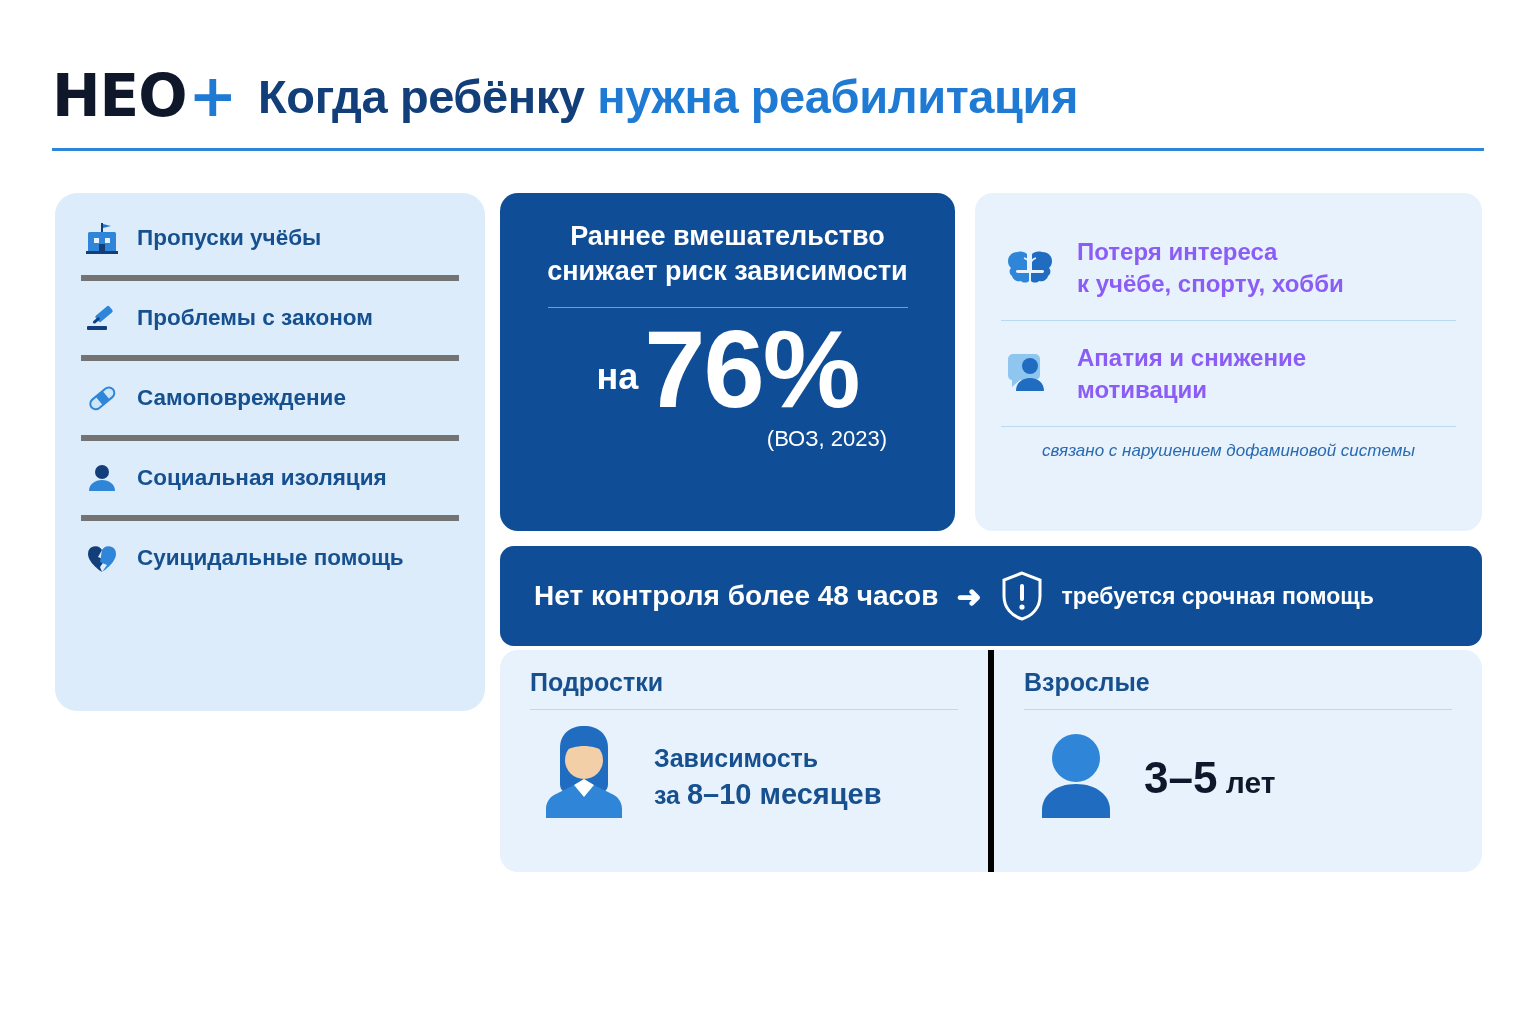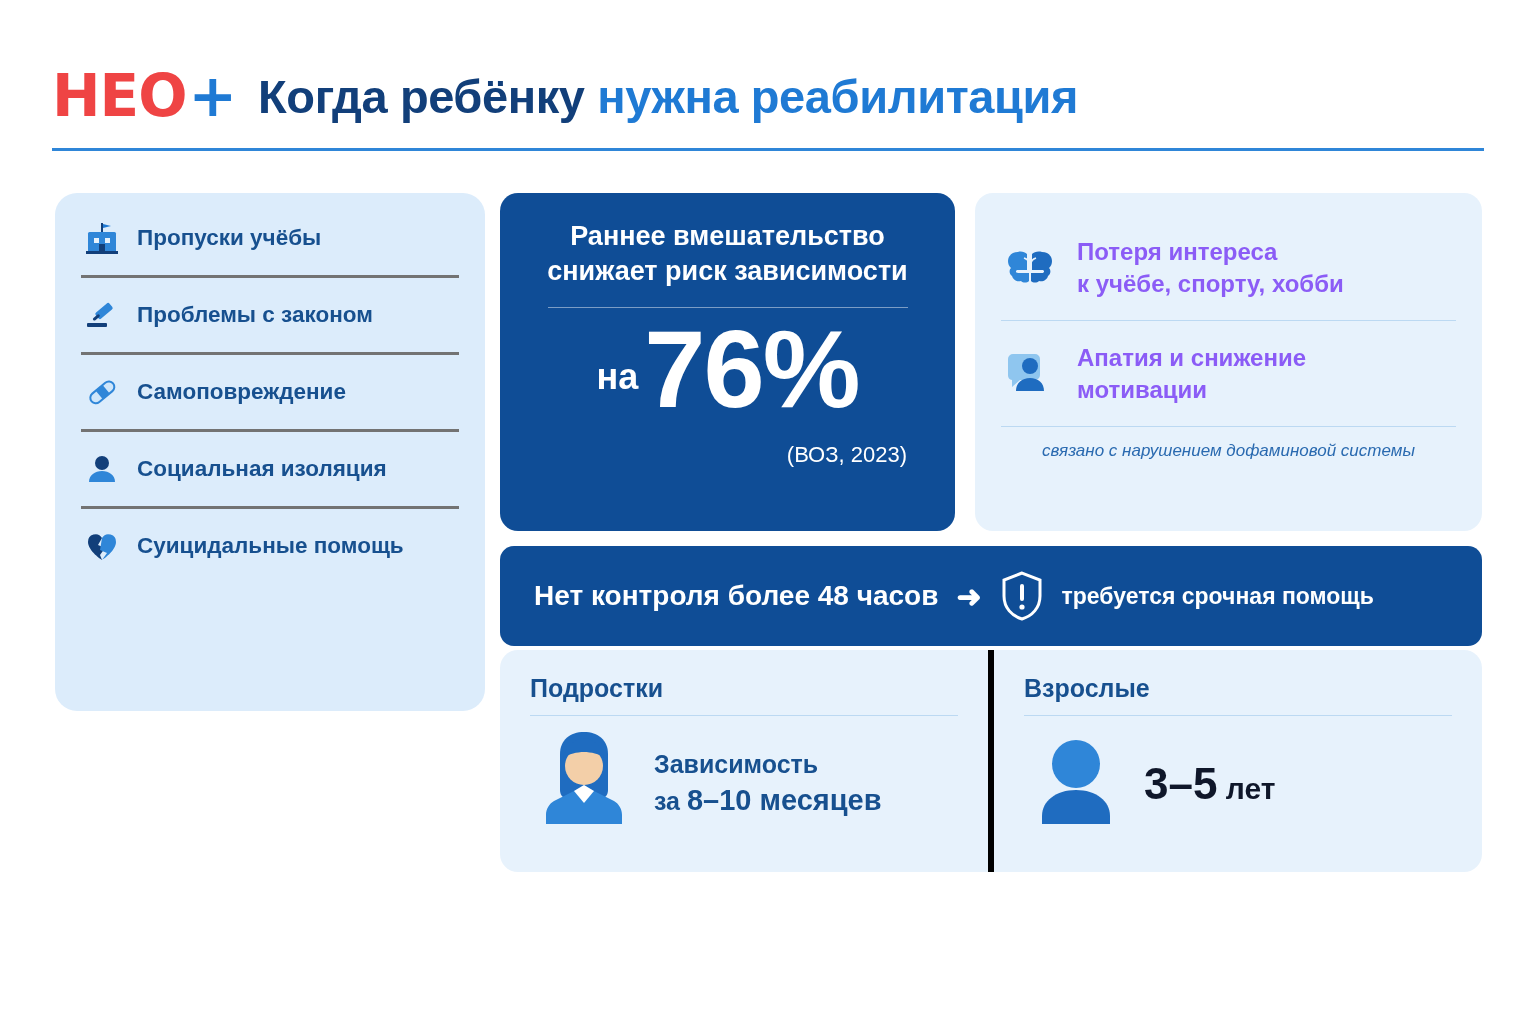--- a/index.html
+++ b/index.html
@@ -29,21 +29,21 @@
   }
   .logo {
     display: flex;
     align-items: center;
     font-size: 56px;
     font-weight: bold;
     letter-spacing: -1px;
     line-height: 1;
   }
   .logo-neo {
-    color: #ef4444;
+    color: #0f172a;
     font-family: "DejaVu Sans", sans-serif;
     font-weight: bold;
     font-size: 58px;
   }
   .logo-plus {
     color: #1f7ad4;
     font-size: 58px;
     font-weight: bold;
     margin-left: 2px;
     font-family: "DejaVu Sans", sans-serif;
@@ -92,21 +92,21 @@
     box-sizing: border-box;
   }
   .left-list {
     padding: 8px 26px 0 26px;
   }
   .left-item {
     display: flex;
     align-items: center;
     gap: 14px;
     height: 74px;
-    border-bottom: 3px solid #737373;
+    border-bottom: 6px solid #737373;
     color: #17508f;
     font-size: 22.5px;
     font-weight: bold;
   }
   .left-item:last-child { border-bottom: none; }
   .left-item .ic { width: 42px; height: 42px; flex: 0 0 42px; display:flex; align-items:center; justify-content:center;}
 
   
   .stat-card {
     position: absolute;
@@ -146,22 +146,22 @@
     margin-right: 6px;
   }
   .stat-big {
     font-size: 110px;
     font-weight: bold;
     line-height: 1;
     letter-spacing: -2px;
   }
   .stat-src {
     font-size: 22px;
-    margin-top: 18px;
-    padding-right: 48px;
+    margin-top: 2px;
+    padding-right: 68px;
     text-align: right;
   }
 
   
   .right-card {
     position: absolute;
     left: 975px;
     top: 193px;
     width: 507px;
     height: 338px;
@@ -219,21 +219,21 @@
     top: 650px;
     width: 982px;
     height: 222px;
     background: #e7f2fc;
     border-radius: 18px;
     display: flex;
     box-sizing: border-box;
   }
   .cmp-col {
     flex: 1;
-    padding: 24px 30px 0 30px;
+    padding: 18px 30px 0 30px;
     box-sizing: border-box;
     position: relative;
   }
   .cmp-col + .cmp-col { border-left: 6px solid #000000; }
   .cmp-title {
     font-size: 25px;
     font-weight: bold;
     color: #17508f;
   }
   .cmp-rule {

